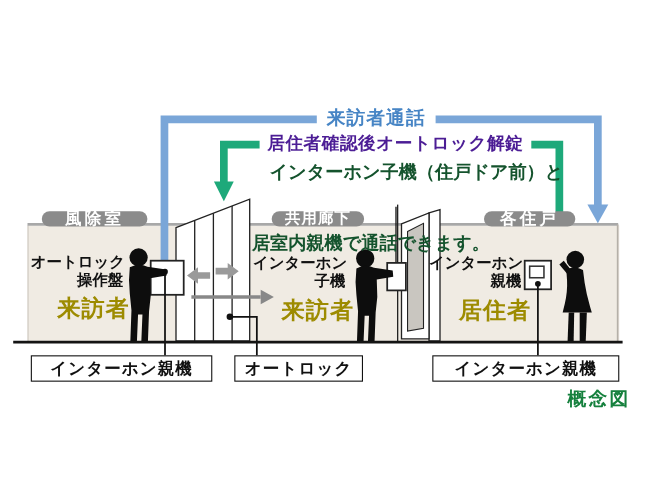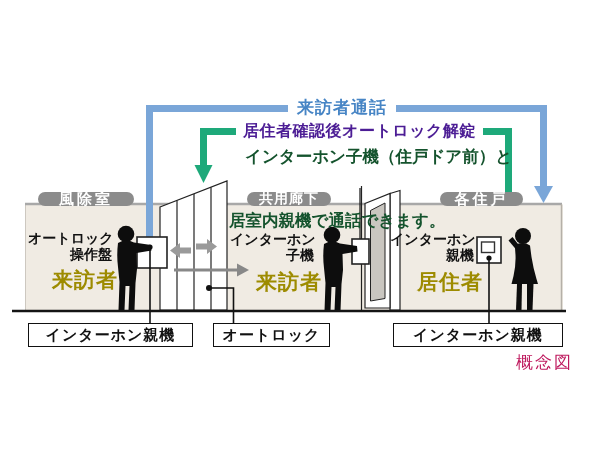--- a/index.html
+++ b/index.html
@@ -40,21 +40,21 @@
   #lbl-visitor2{left:256px;top:268px;}
   #lbl-resident{left:417px;top:268px;}
   .callout{
     position:absolute;z-index:5;background:#fff;border:1.6px solid #111;height:22px;
     display:flex;align-items:center;justify-content:center;
     font-size:15px;font-weight:bold;color:#111;letter-spacing:1px;
   }
   #callout-panel{left:28px;top:323px;width:163px;}
   #callout-autolock{left:213px;top:323px;width:115px;}
   #callout-parent{left:393px;top:323px;width:168px;}
-  #caption{left:516px;top:351px;font-size:17px;color:#be185d;letter-spacing:2px;font-weight:400;}
+  #caption{left:516px;top:351px;font-size:17px;color:#15803d;letter-spacing:2px;font-weight:700;}
 </style>
 </head>
 <body>
 
 <div id="stage">
 
   <div id="wall" class="abs"></div>
 
   <svg id="diagram-svg" class="abs" width="600" height="449" viewBox="0 0 600 449">
 

